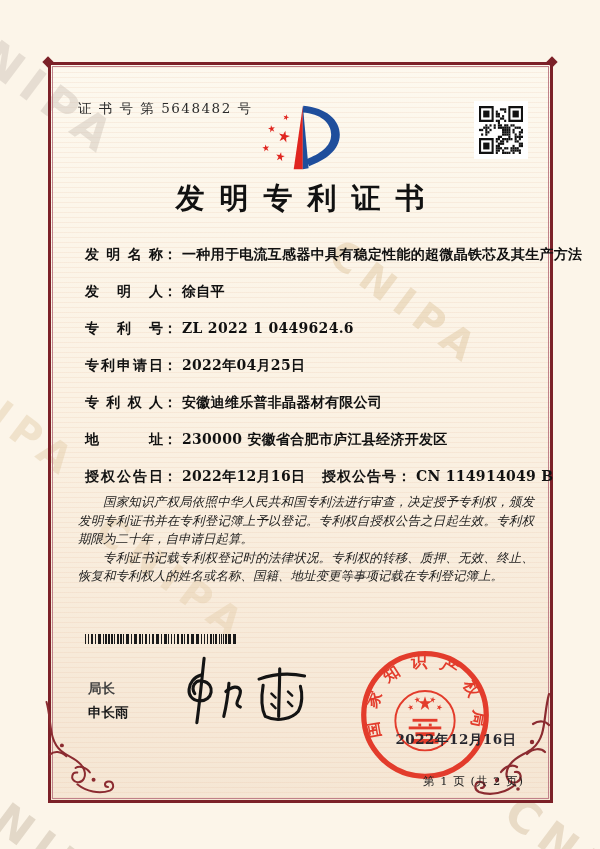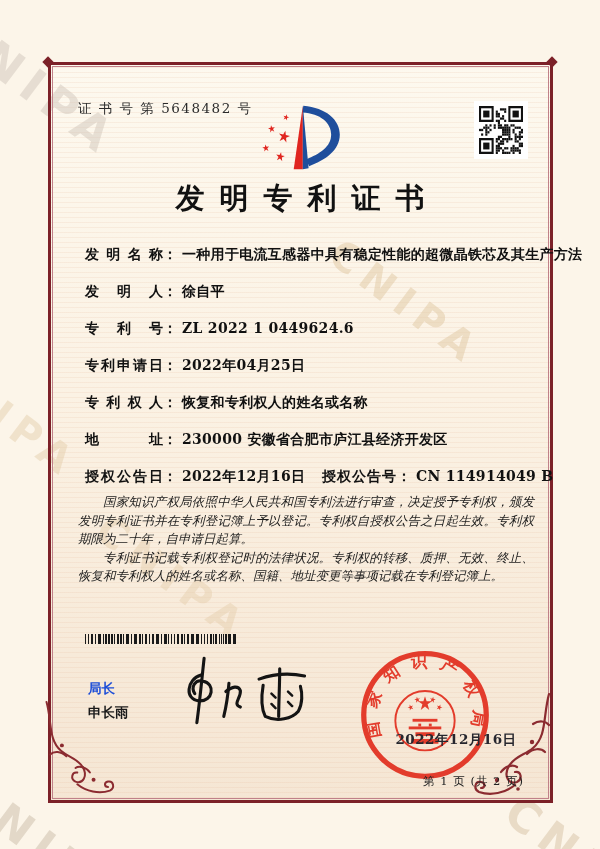--- a/index.html
+++ b/index.html
@@ -79,21 +79,21 @@
   .body-text{
     position:absolute;left:78px;top:493px;width:456px;
     font-size:12.5px;line-height:18.5px;color:#1c1c1c;
     text-align:justify;font-style:italic;font-weight:500;
   }
   .body-text p{margin:0;text-indent:2em;}
 
   .barcode{position:absolute;left:85px;top:634px;width:158px;height:10px;font-size:0;}
   .barcode .bar{display:inline-block;height:10px;vertical-align:top;}
 
-  .signer-title{position:absolute;left:88px;top:680px;font-size:13.5px;font-weight:bold;color:#1d4ed8;
+  .signer-title{position:absolute;left:88px;top:680px;font-size:13.5px;font-weight:bold;color:#404040;
     font-family:"DejaVu Sans","Liberation Sans",sans-serif;text-align:right;}
   .signer-name{position:absolute;left:88px;top:704px;font-size:13.5px;font-weight:bold;color:#1a1a1a;
     font-family:"DejaVu Sans","Liberation Sans",sans-serif;}
   .signature{position:absolute;left:172px;top:652px;}
 
   .seal{position:absolute;left:358px;top:648px;opacity:0.95;}
   .seal-date{
     position:absolute;left:372px;top:731px;width:168px;text-align:center;
     font-size:13.5px;font-weight:bold;color:#26262e;letter-spacing:0.5px;
   }
@@ -319,21 +319,21 @@
       <div class="field-row">
         <span class="f-label">发 明 人</span><span class="f-colon">：</span><span class="f-value">徐自平</span>
       </div>
       <div class="field-row">
         <span class="f-label">专 利 号</span><span class="f-colon">：</span><span class="f-value">ZL 2022 1 0449624.6</span>
       </div>
       <div class="field-row">
         <span class="f-label">专利申请日</span><span class="f-colon">：</span><span class="f-value">2022年04月25日</span>
       </div>
       <div class="field-row">
-        <span class="f-label">专 利 权 人</span><span class="f-colon">：</span><span class="f-value">恢复和专利权人的姓名或名称</span>
+        <span class="f-label">专 利 权 人</span><span class="f-colon">：</span><span class="f-value">安徽迪维乐普非晶器材有限公司</span>
       </div>
       <div class="field-row">
         <span class="f-label">地 址</span><span class="f-colon">：</span><span class="f-value">230000  安徽省合肥市庐江县经济开发区</span>
       </div>
       <div class="field-row">
         <span class="f-label">授权公告日</span><span class="f-colon">：</span><span class="f-value f-value-wide">2022年12月16日</span><span class="f-label2">授权公告号</span><span class="f-colon">：</span><span class="f-value">CN 114914049 B</span>
       </div>
     </div>
 
     <div class="body-text">

